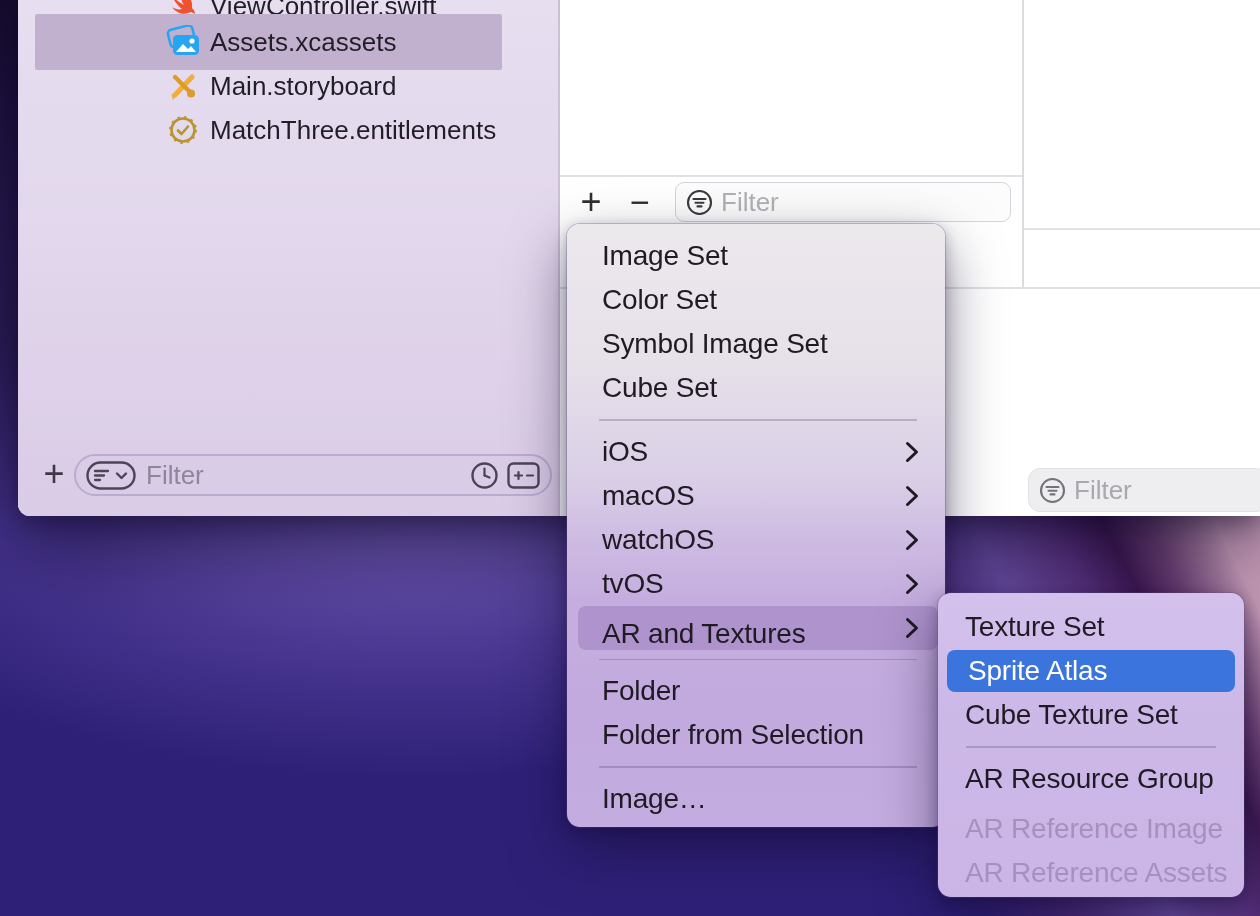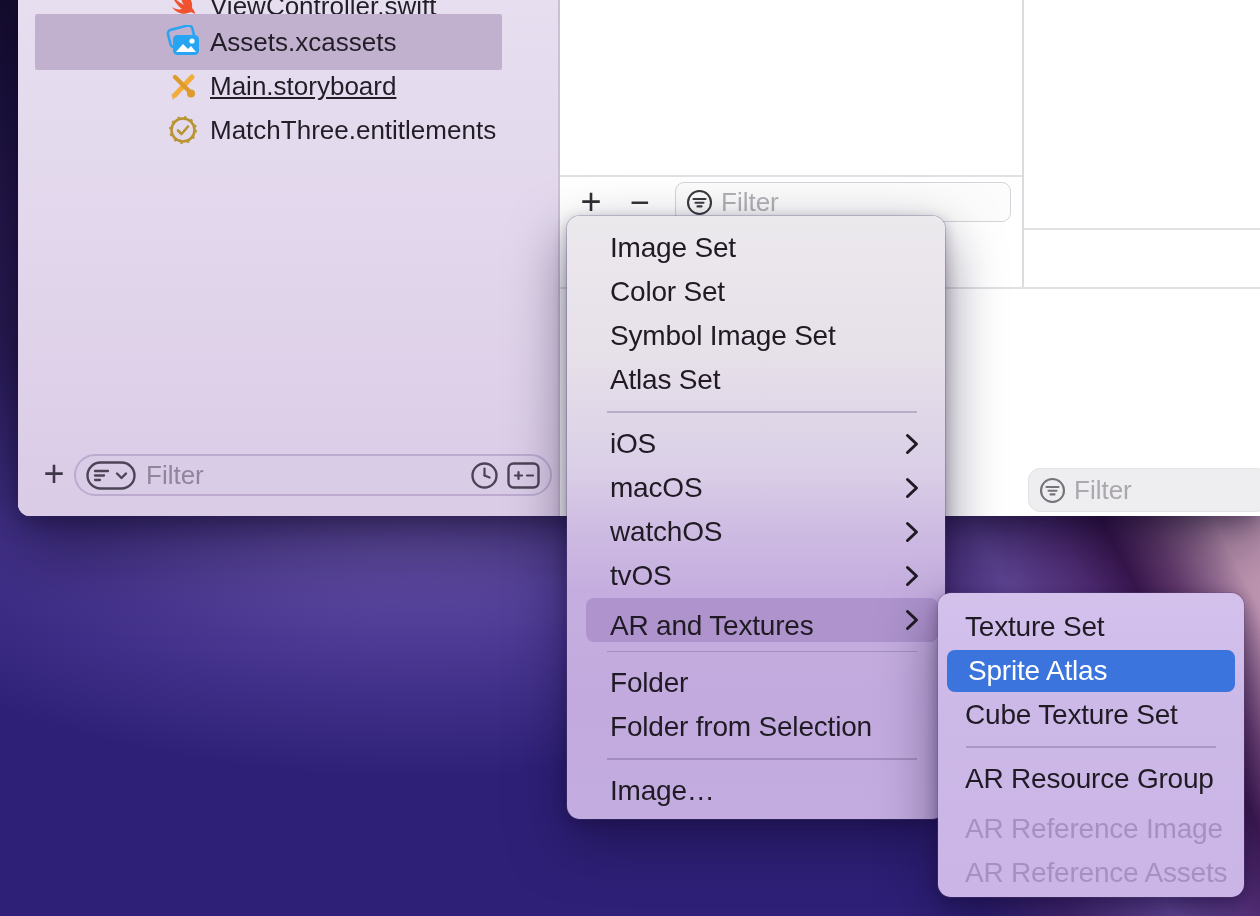--- a/index.html
+++ b/index.html
@@ -59,21 +59,21 @@
 
   .br-field { position:absolute; left:1010px; top:468px; right:-8px; height:44px; border-radius:12px;
     background:#EEEDEF; border:1.5px solid #E3E1E4; display:flex; align-items:center; padding:0 10px; }
   .br-field input { flex:1; min-width:0; border:none; outline:none; background:transparent;
     font-size:26px; color:#3A3A3E; font-family:inherit; margin-left:8px; }
   .br-field input::placeholder { color:#ABA7AE; }
 
   
   .menu { position:absolute; border-radius:13px;
     box-shadow:0 0 0 1px rgba(95,75,125,.28), 0 22px 55px rgba(18,8,46,.5), 0 4px 14px rgba(18,8,46,.3); }
-  .menu-main { left:567px; top:216px; width:378px; z-index:10; padding:10px 0 6px 12px;
+  .menu-main { left:567px; top:224px; width:378px; z-index:10; padding:10px 0 6px 4px;
     background:linear-gradient(180deg,#ECE9ED 0%,#E6E0E9 24%,#DACFE7 42%,#CDBAE2 53%,#C5AEDF 62%,#C2AADE 80%,#C3ACDF 100%); }
   .menu-sub { left:938px; top:593px; width:306px; z-index:11; padding:12px 0 8px 0;
     background:linear-gradient(180deg,#D4C2ED 0%,#CDB9E8 35%,#CAB5E6 100%); }
   .mi { position:relative; height:44px; display:flex; align-items:center;
     padding-left:31px; padding-right:44px; font-size:28px; color:#1F1A23; letter-spacing:-.2px; white-space:nowrap; }
   .menu-sub .mi { padding-left:27px; }
   .mi.hl-purple { margin:0 7px; border-radius:8px; padding-left:24px; background:#AE93CC;align-items:flex-end; }
   .mi.hl-blue { margin:1px 9px; height:42px; border-radius:8px; padding-left:21px; background:#3A74DC; color:#FFFFFF; }
   .mi.disabled { color:#A78FC1;align-items:flex-end; }
   .msep { height:1.5px; background:rgba(70,50,95,.25); margin:9px 28px; }
@@ -107,21 +107,21 @@
             <rect x="4" y="3" width="25" height="18" rx="4" fill="none" stroke="#27A4F2" stroke-width="2.6"></rect>
           </g>
           <rect x="8" y="10" width="26" height="20" rx="4.5" fill="#27A4F2"></rect>
           <circle cx="27" cy="16" r="2.6" fill="#FFFFFF"></circle>
           <path d="M11 27 L18 19 L23 24 L26 21 L31 27 Z" fill="#FFFFFF"></path>
         </svg>
       </span>
       <span class="nav-label">Assets.xcassets</span>
     </div>
 
-    <div class="nav-row" style="top:58px;text-decoration:underline;">
+    <div class="nav-row" style="top:58px;">
       <span class="nav-icon">
         <svg width="34" height="34" viewBox="0 0 34 34">
           <line x1="9" y1="26" x2="26" y2="8" stroke="#F2AC3C" stroke-width="5" stroke-linecap="round"></line>
           <path d="M5 24 L9 28 L7 31 Z" fill="#F2AC3C"></path>
           <line x1="9" y1="8" x2="23" y2="22" stroke="#DD9B2B" stroke-width="4.4" stroke-linecap="round"></line>
           <circle cx="25" cy="24.5" r="4" fill="#DD9B2B"></circle>
         </svg>
       </span>
       <span class="nav-label">Main.storyboard</span>
     </div>
@@ -212,21 +212,21 @@
   <div class="mi">
       <span>Image Set</span>
     </div>
   <div class="mi">
       <span>Color Set</span>
     </div>
   <div class="mi">
       <span>Symbol Image Set</span>
     </div>
   <div class="mi">
-      <span>Atlas Set</span>
+      <span>Cube Set</span>
     </div>
   <div class="msep"></div>
   <div class="mi">
       <span>iOS</span>
     <svg class="chev" width="14" height="22" viewBox="0 0 14 22">
         <polyline points="2.5,2.5 11.5,11 2.5,19.5" fill="none" stroke="#1F1A23" stroke-width="3" stroke-linecap="round" stroke-linejoin="round"></polyline>
       </svg>
     </div>
   <div class="mi">
       <span>macOS</span>

